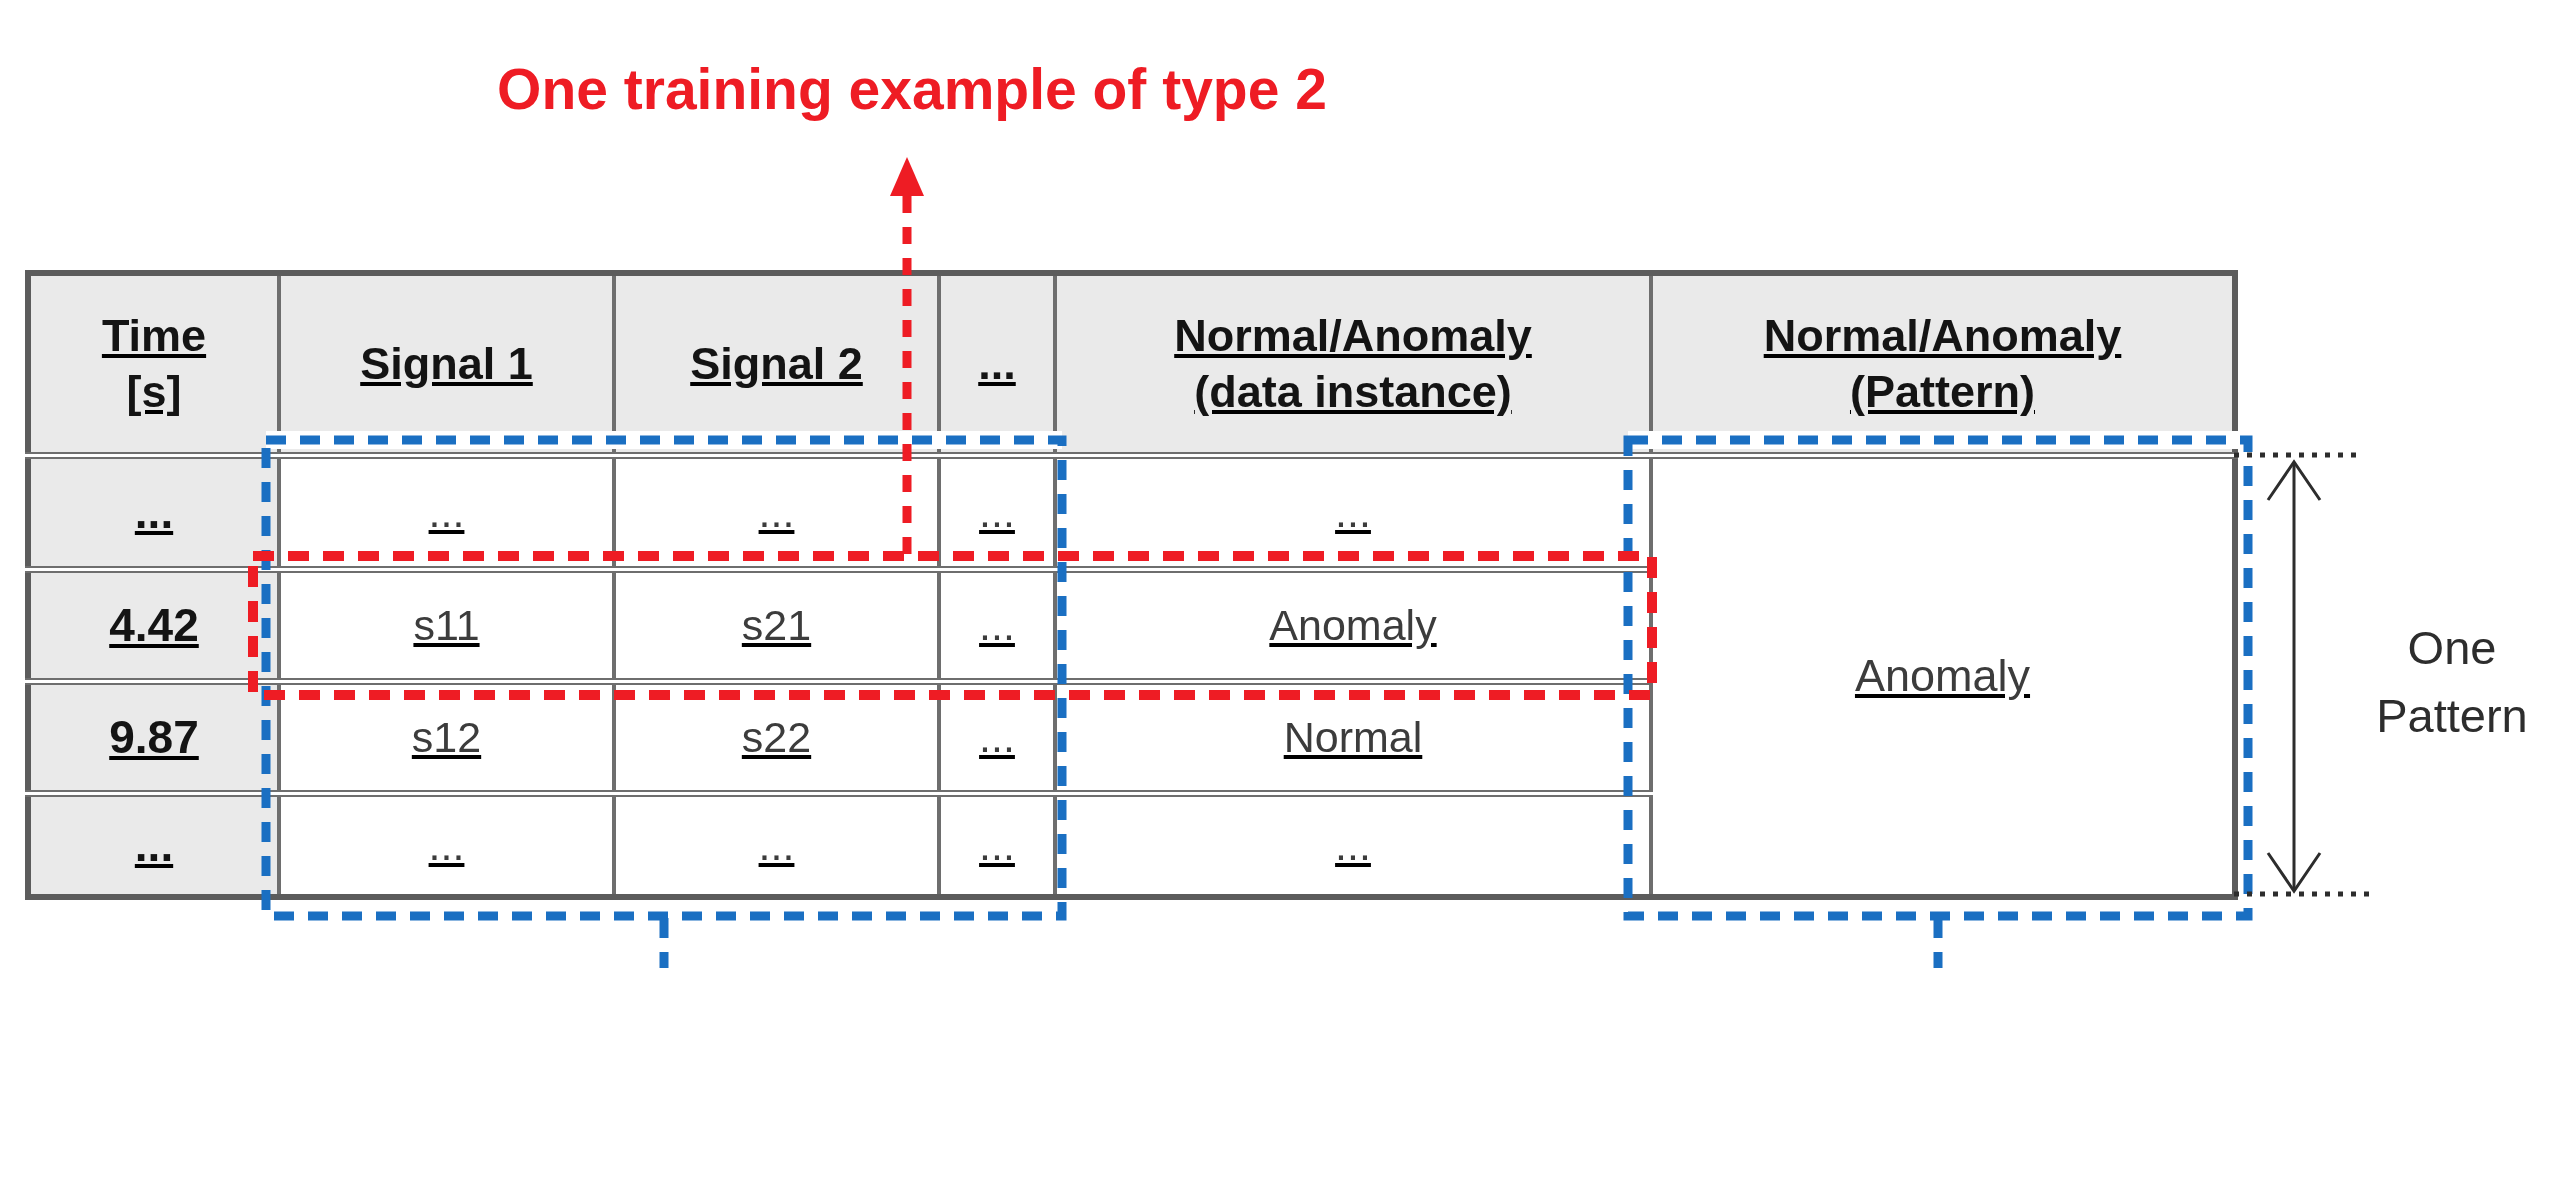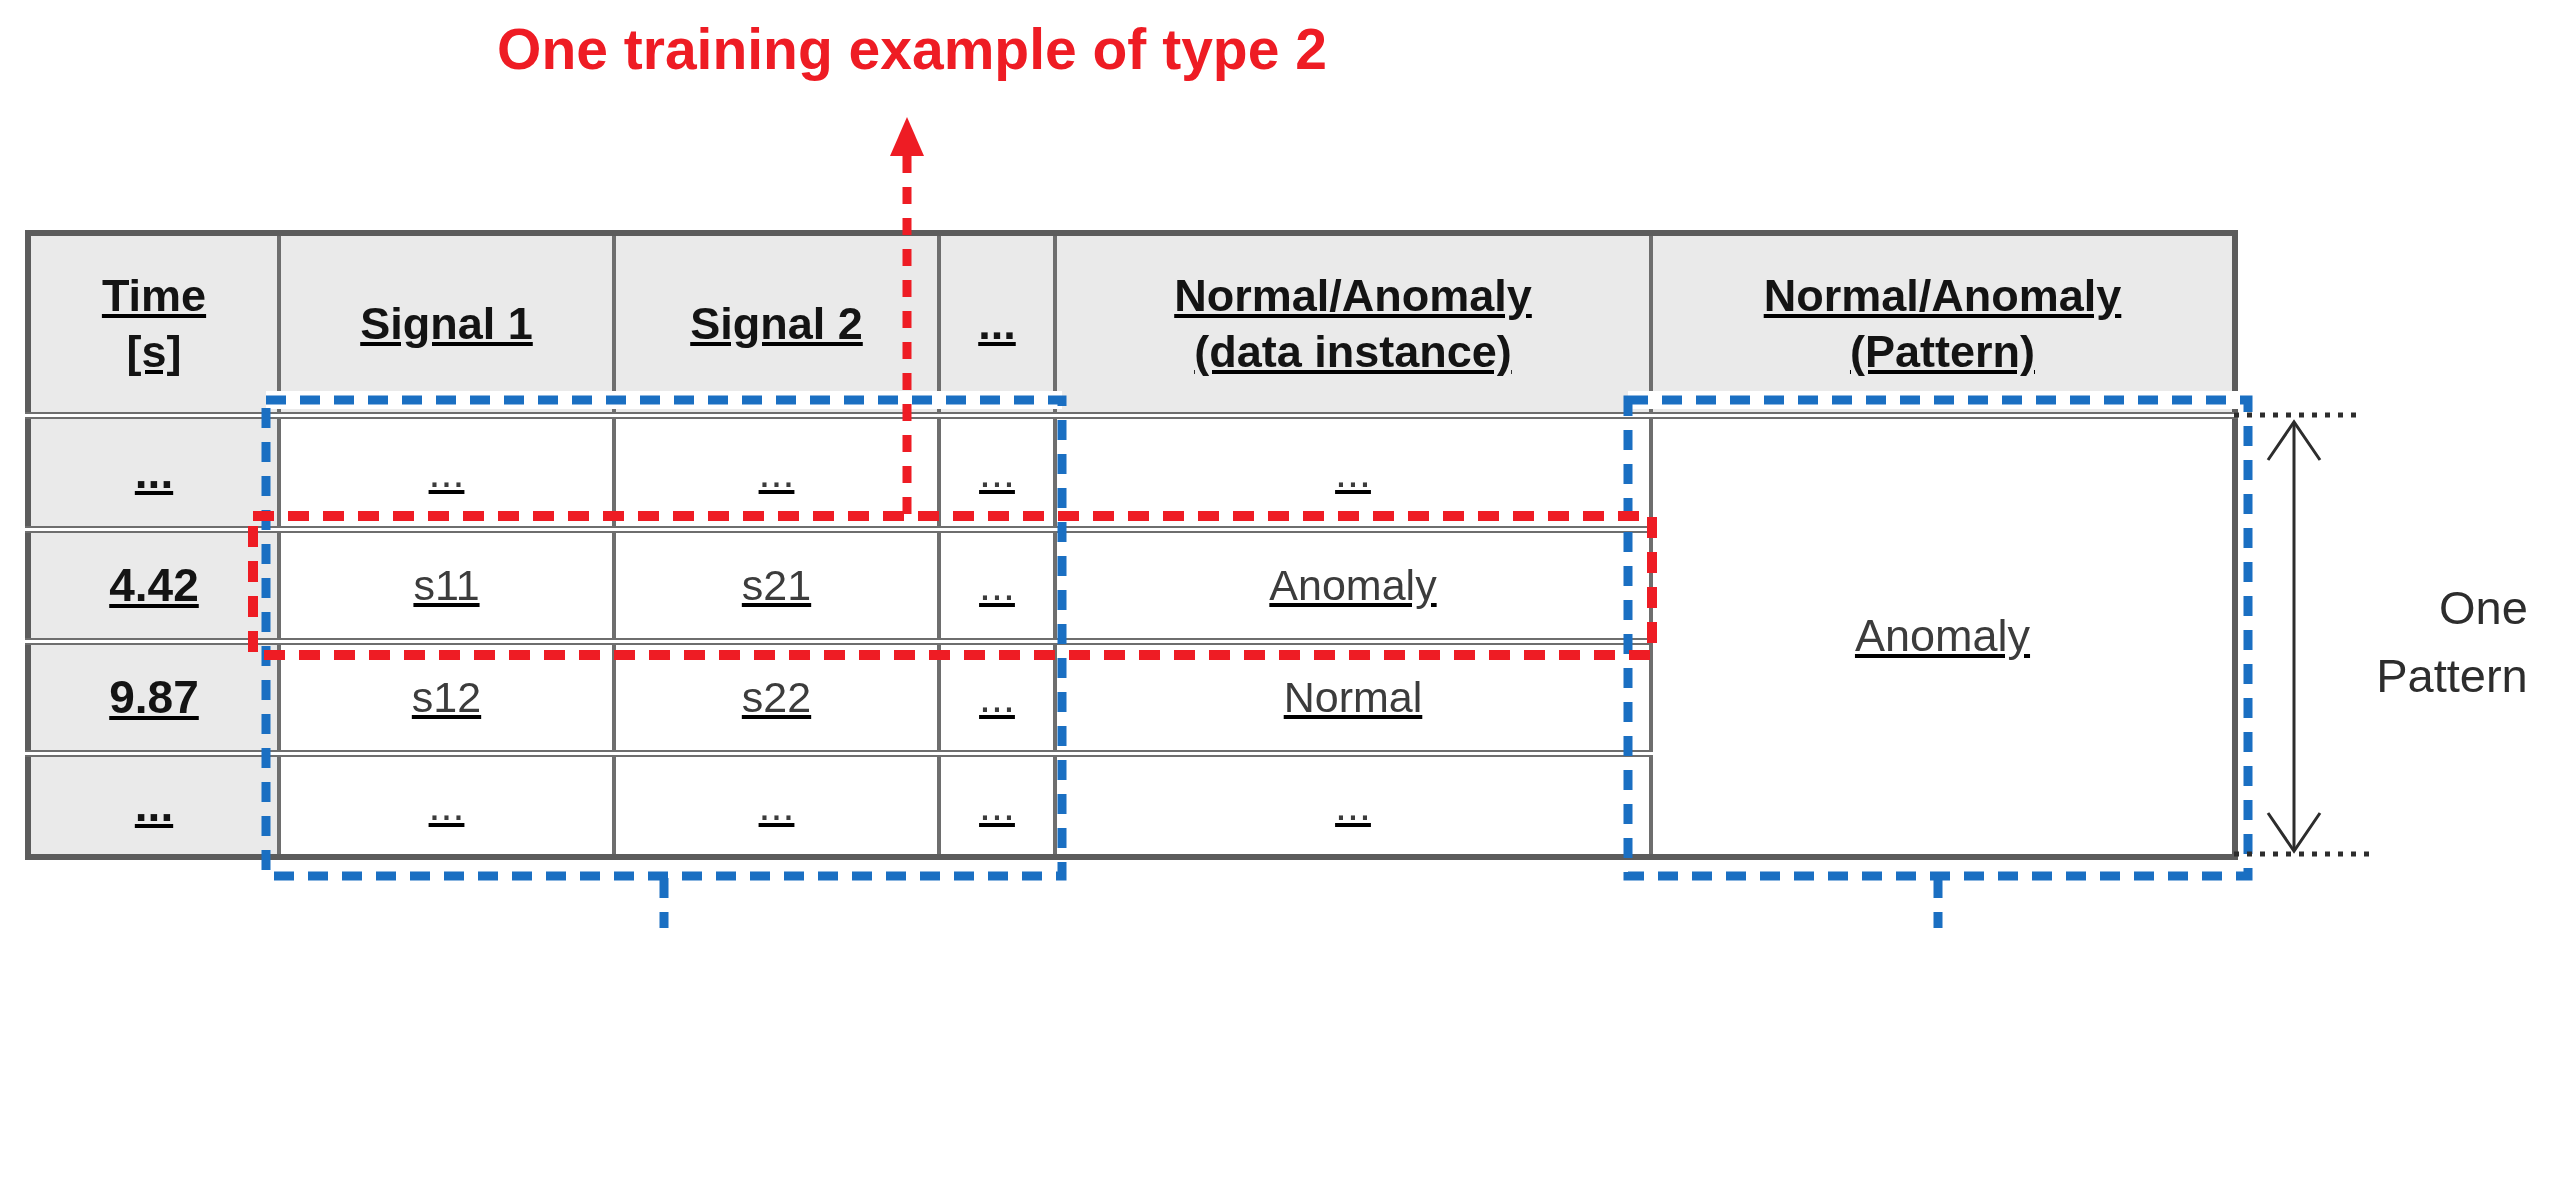--- a/index.html
+++ b/index.html
@@ -3,20 +3,21 @@
 <meta charset="utf-8">
 <style>
   html, body { margin: 0; padding: 0; background: #ffffff; }
   .canvas {
     position: relative;
     width: 2573px;
     height: 928px;
     background: #fff;
     overflow: hidden;
     font-family: "Liberation Sans", sans-serif;
+    margin-top: 40px;
   }
 
   
   .label { position: absolute; white-space: pre-line; }
   .label.red-note {
     left: 912px; top: 16px;
     transform: translateX(-50%);
     font-size: 57px; font-weight: bold;
     color: var(--red);
     letter-spacing: 0px;
@@ -26,21 +27,21 @@
     transform: translateX(-50%);
     font-size: 55px; font-weight: bold;
     color: var(--blue);
   }
   .label.pattern-note {
     left: 2452px; top: 574px;
     transform: translateX(-50%);
     font-size: 47px;
     line-height: 1.45;
     color: var(--note);
-    text-align: right;
+    text-align: center;
   }
 
   
   table.grid {
     position: absolute;
     left: 25px; top: 230px;
     width: 2207px;
     table-layout: fixed;
     border-collapse: collapse;
     border: 6px solid var(--frame);

